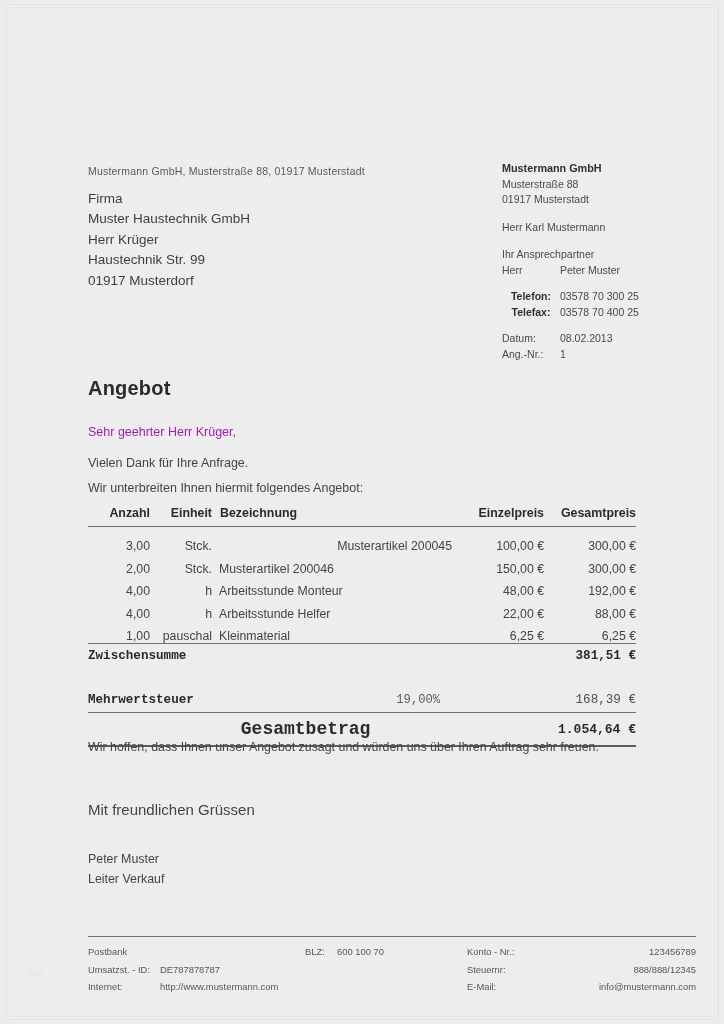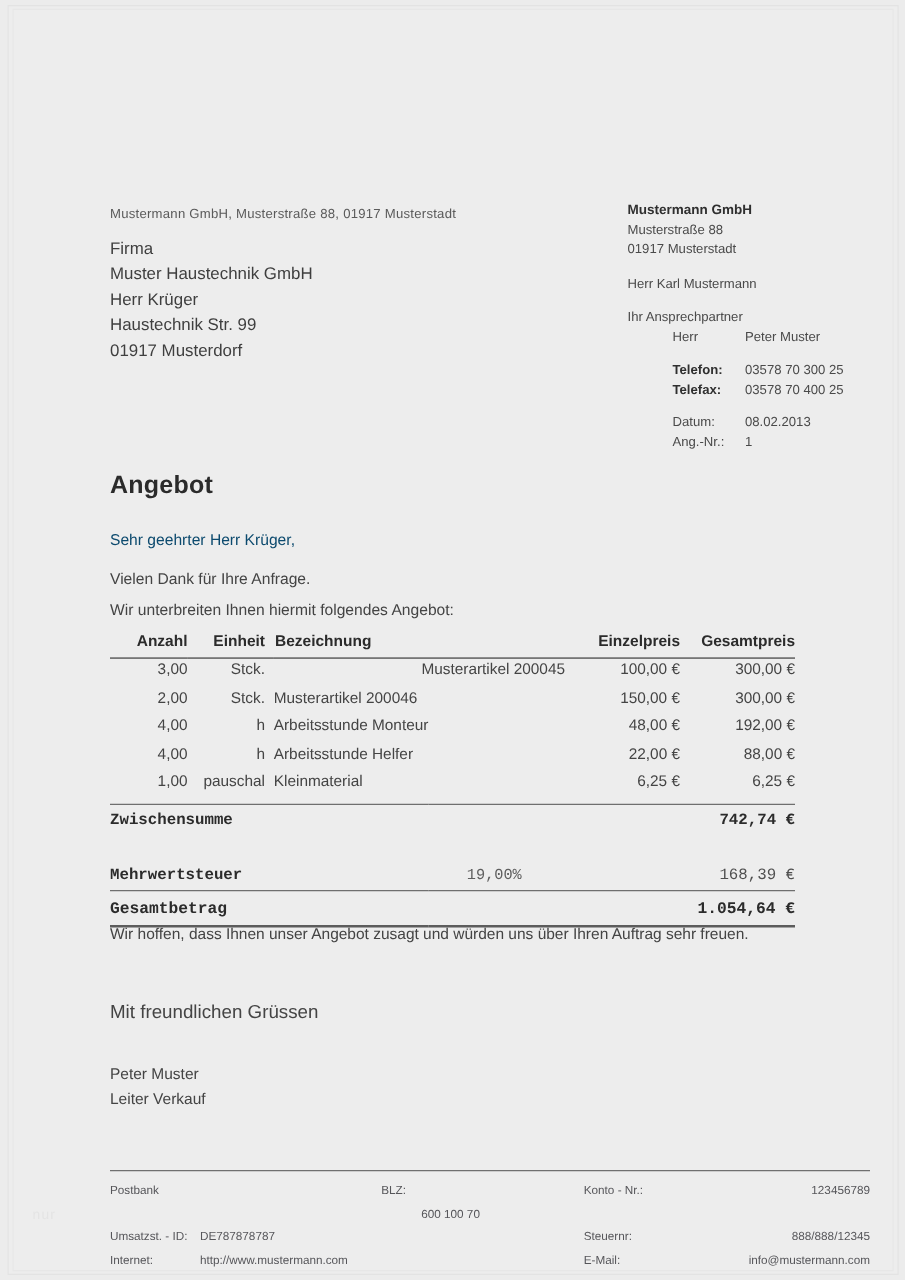--- a/index.html
+++ b/index.html
@@ -95,40 +95,40 @@
     color: #2f2f2f;
     font-size: 10.8px;
   }
   .sender .gap { height: 12px; }
   .sender .gap-sm { height: 11px; }
 
   .meta-row {
     display: flex;
     line-height: 15.5px;
   }
-  .meta-row .k { width: 58px; flex: 0 0 58px; margin-left: 36px; }
-  .meta-row .k.b { font-weight: bold; color: #2f2f2f; }
+  .meta-row .k { width: 58px; flex: 0 0 58px; }
+  .meta-row .k.b { font-weight: bold; color: #2f2f2f; text-align: center; }
   .meta-row .v { white-space: nowrap; }
 
   
   .doc-title {
     position: absolute;
     left: 88px;
     top: 377px;
     font-size: 20px;
     font-weight: bold;
     color: #2b2b2b;
     letter-spacing: .2px;
   }
   .salutation {
     position: absolute;
     left: 88px;
     top: 425px;
     font-size: 12.5px;
-    color: #0c4a6e;
+    color: #a21caf;
   }
   .intro-1 {
     position: absolute;
     left: 88px;
     top: 456px;
     font-size: 12.5px;
     color: #444;
   }
   .intro-2 {
     position: absolute;
@@ -162,21 +162,21 @@
   }
   .c-qty   { width: 62px;  text-align: right; }
   .c-unit  { width: 62px;  text-align: right; padding-right: 7px !important; }
   .c-desc  { text-align: left; }
   .c-unitp { width: 92px;  text-align: right; }
   .c-total { width: 92px;  text-align: right; }
 
   th.c-unit  { padding-right: 7px !important; }
   th.c-desc  { padding-left: 1px; }
 
-  .items tbody tr:first-child td { padding-top: 1px; text-align: right; }
+  .items tbody tr:first-child td { padding-top: 12px; text-align: right; }
   .items tbody tr:last-child  td { padding-bottom: 5px; }
 
   
   .totals {
     position: absolute;
     left: 88px;
     top: 643px;
     width: 548px;
     border-collapse: collapse;
     font-size: 12.6px;
@@ -200,21 +200,21 @@
     padding-bottom: 5px;
   }
   .row-vat .t-label { font-weight: bold; }
   .row-vat .t-val { font-weight: normal; color: #4f4f4f; margin-top: 32px; }
   .row-grand td {
     border-bottom: 2.6px solid #5c5c5c;
     padding-top: 6px;
     padding-bottom: 6px;
   }
   .row-grand .t-val { font-size: 13px; }
-  .row-grand .t-label { font-size: 13px; }
+  .row-grand .t-label { font-size: 18px; text-align: right; }
 
   
   .closing {
     position: absolute;
     left: 88px;
     top: 740px;
     font-size: 12.4px;
     color: #444;
     white-space: nowrap;
   }
@@ -249,21 +249,21 @@
     top: 943px;
     width: 608px;
     font-size: 9.4px;
     line-height: 17.6px;
     color: #56565a;
   }
   .f-row { display: flex; }
   .f-c1 { width: 72px;  flex: 0 0 72px; }
   .f-c2 { width: 145px; flex: 0 0 145px; }
   .f-c3 { width: 32px;  flex: 0 0 32px; }
-  .f-c4 { width: 130px; flex: 0 0 130px; margin-top: 19px; }
+  .f-c4 { width: 130px; flex: 0 0 130px; }
   .f-c5 { width: 72px;  flex: 0 0 72px; }
   .f-c6 { flex: 1 1 auto; text-align: right; }
 </style>
 </head>
 <body>
 
 <div class="page-canvas">
   <div class="page-sheet"></div>
 
   <div class="content">
@@ -372,21 +372,21 @@
           <td class="c-total">6,25 €</td>
         </tr>
       </tbody>
     </table>
 
     <table class="totals">
       <tbody>
         <tr class="row-sub">
           <td class="t-label">Zwischensumme</td>
           <td class="t-mid"></td>
-          <td class="t-val">742,74 €</td>
+          <td class="t-val">381,51 €</td>
         </tr>
         <tr class="row-spacer">
           <td></td>
             <td></td>
             <td></td>
         </tr>
         <tr class="row-vat">
           <td class="t-label">Mehrwertsteuer</td>
           <td class="t-mid">19,00%</td>
           <td class="t-val">168,39 €</td>

